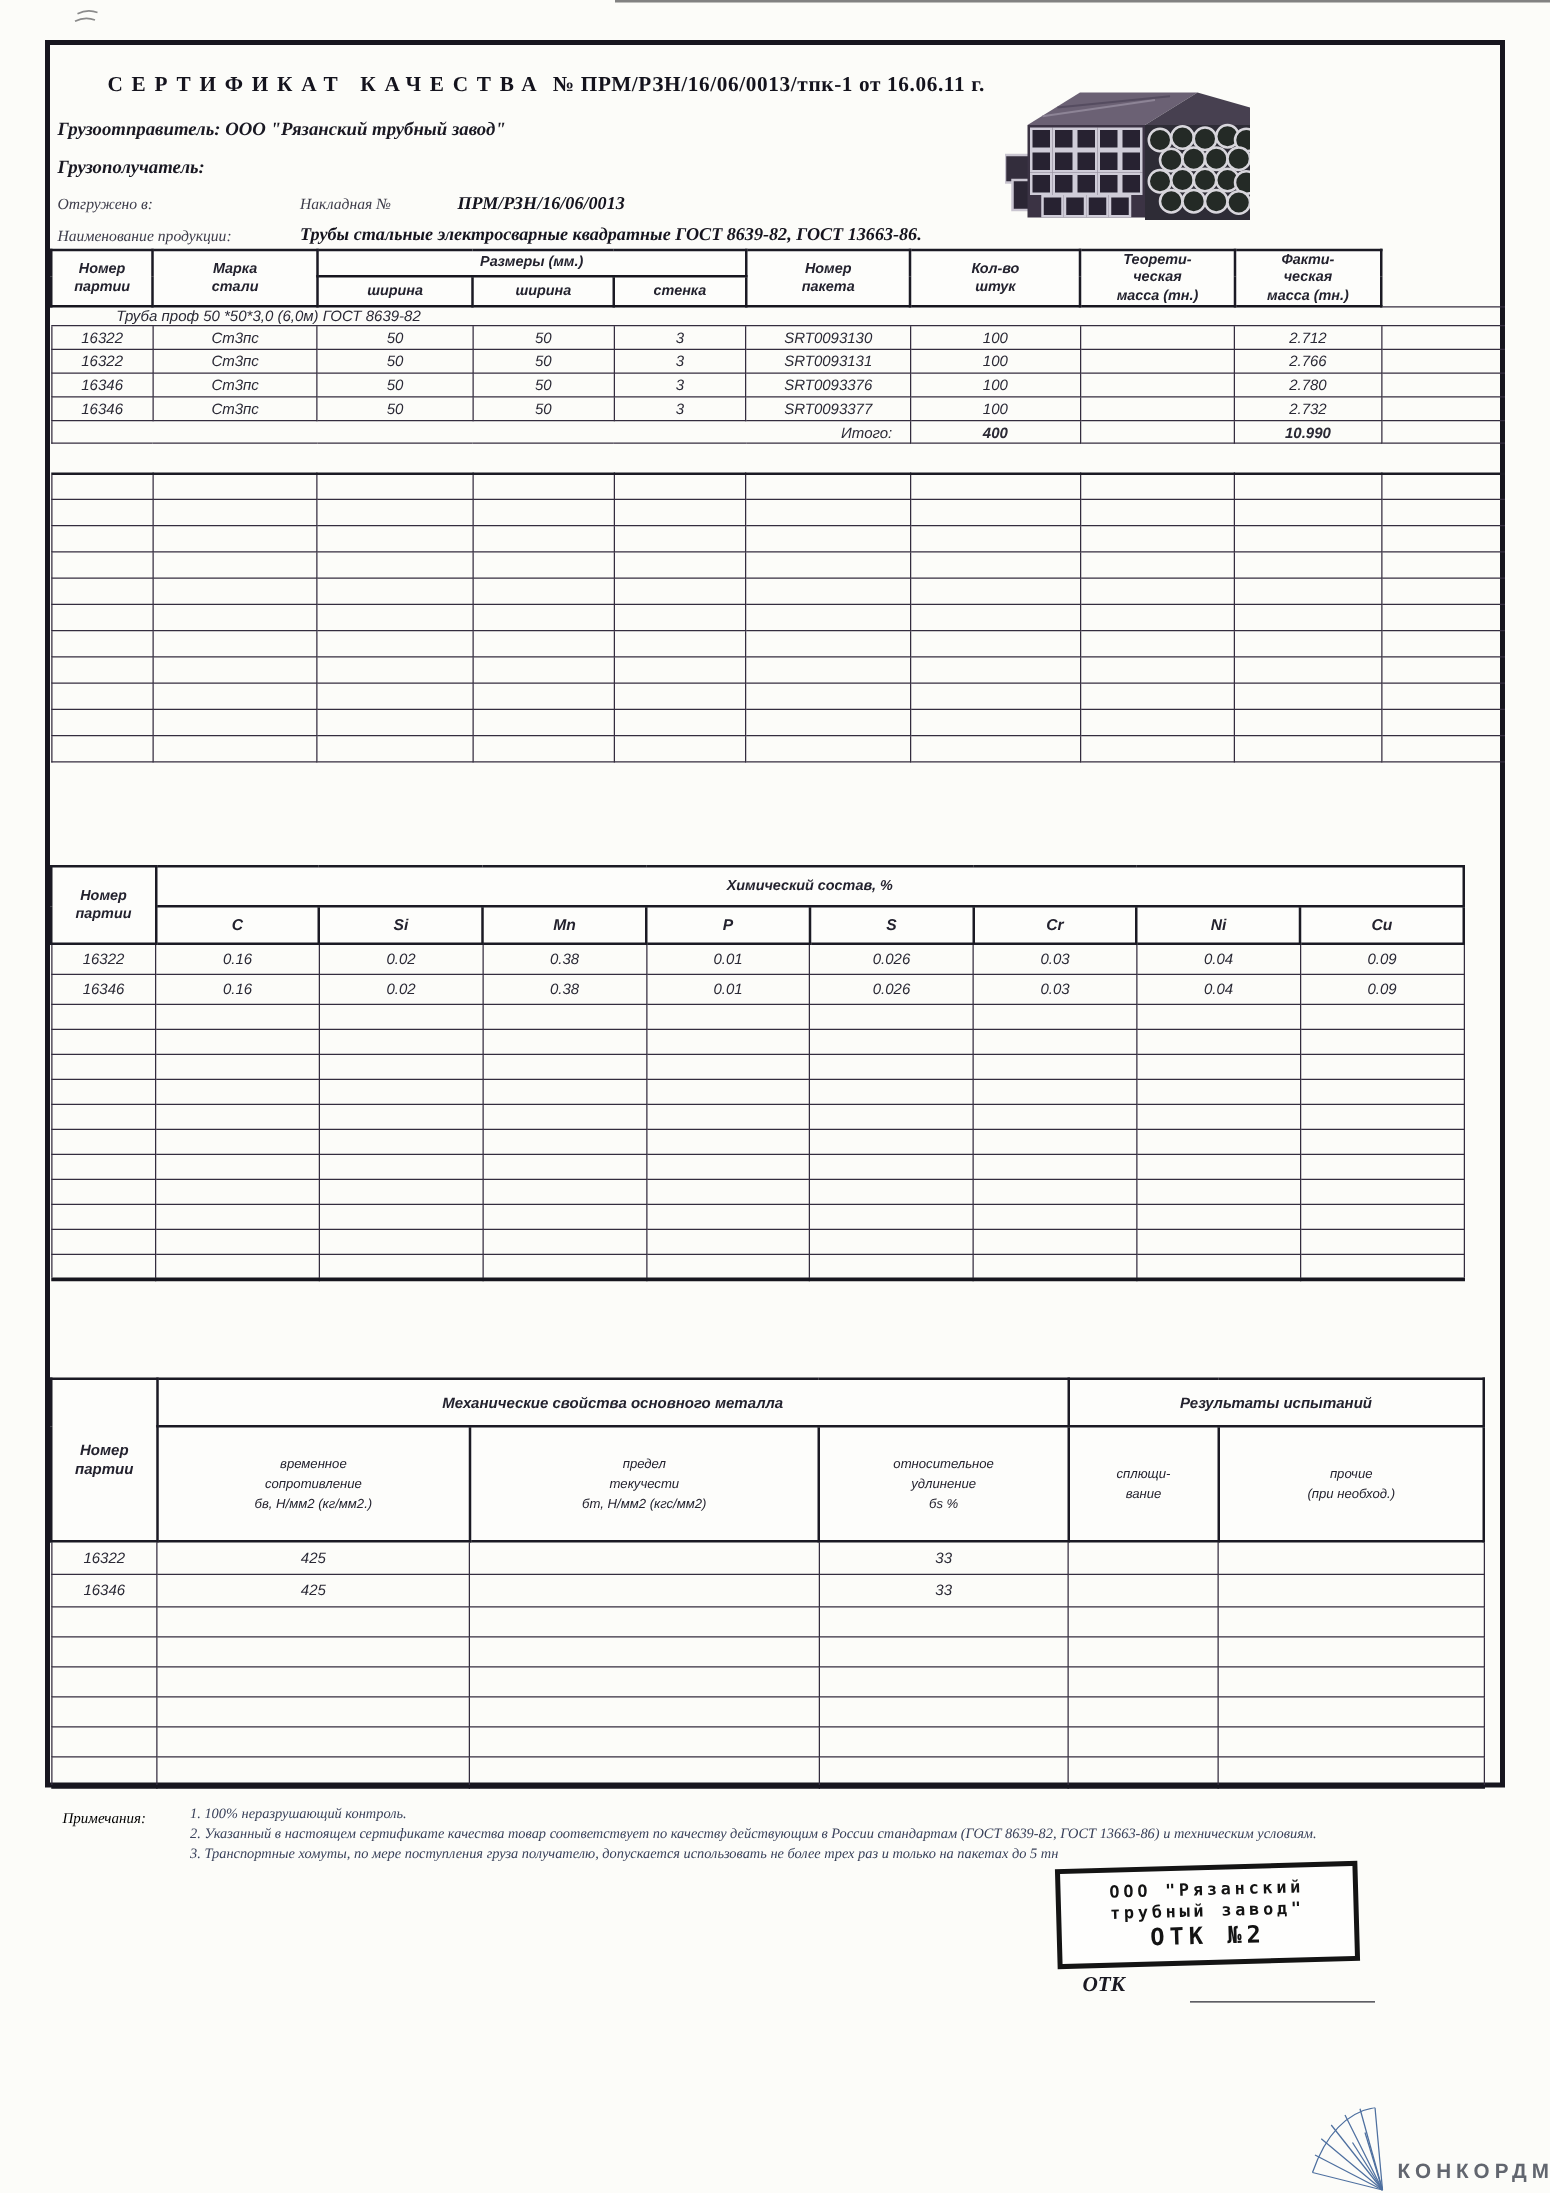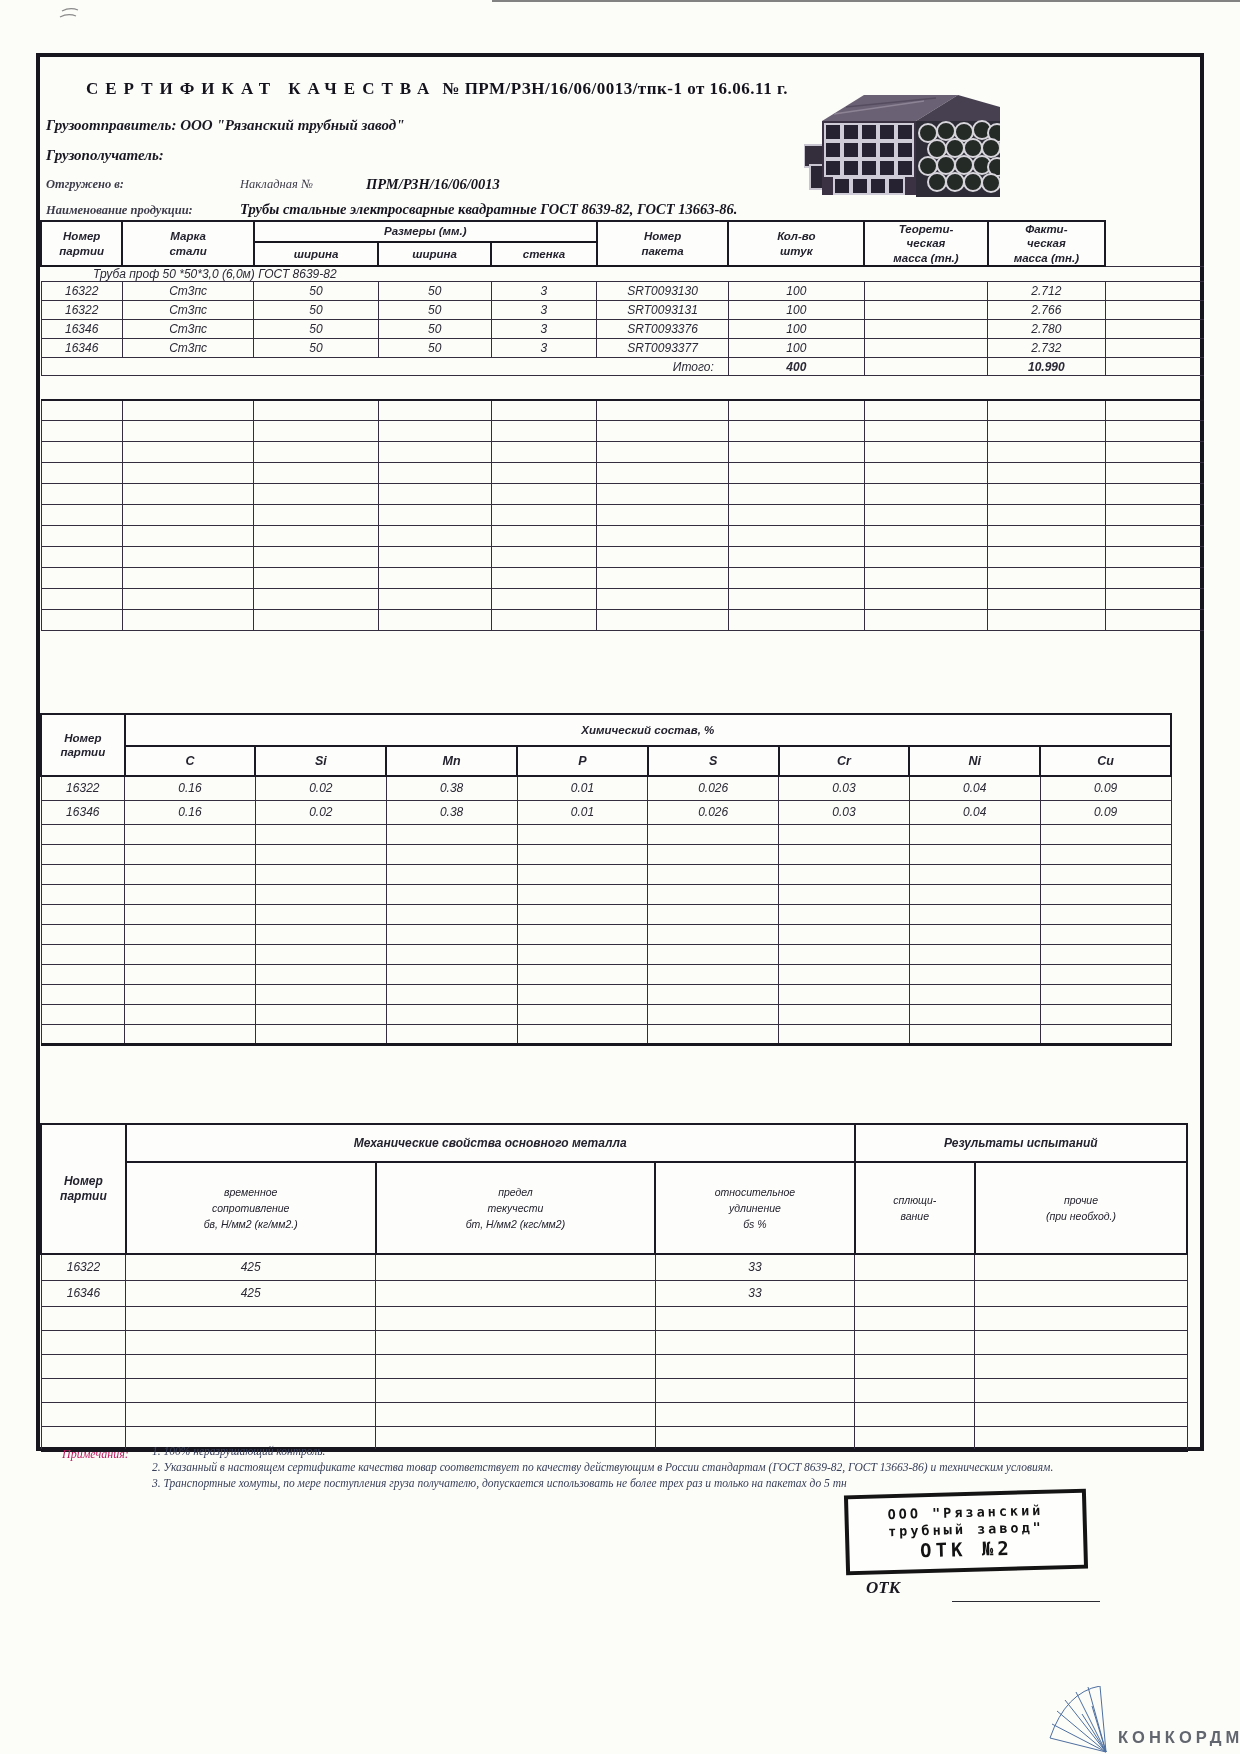--- a/index.html
+++ b/index.html
@@ -10,31 +10,31 @@
     font-family:"Liberation Sans", sans-serif;
     color:#1d1c26;
     overflow:hidden;
   }
   
   .scan-top-line { position:absolute; top:0; left:492px; width:748px; height:2px; background:#5a5a5a; opacity:.75; }
   .scribble { position:absolute; top:7px; left:58px; }
 
   
   .frame {
-    position:absolute; top:53px; left:36px;
+    position:absolute; top:32px; left:36px;
     width:1168px; height:1398px;
     border:4px solid #17161f;
     background:transparent;
   }
 
   
   .title { position:absolute; top:22px; left:46px; font-family:"Liberation Serif", serif; font-weight:bold; font-size:17px; color:#14131d; white-space:nowrap; }
   .title .spaced { letter-spacing:7px; }
   .title .num { letter-spacing:.5px; margin-left:6px; }
-  .fld { position:absolute; left:6px; white-space:nowrap; font-family:"Liberation Serif", serif;font-weight:bold; }
+  .fld { position:absolute; left:6px; white-space:nowrap; font-family:"Liberation Serif", serif; }
   .lbl-bold { font-style:italic; font-weight:bold; font-size:15px; color:#191822; }
   .lbl-light { font-style:italic; font-size:12.5px; color:#3c3b49; }
   .val-bold { font-style:italic; font-weight:bold; font-size:14.5px; color:#15141e; }
   .pos-abs { position:absolute; white-space:nowrap; font-family:"Liberation Serif", serif;font-style:italic; }
 
   
   .pipes { position:absolute; top:12px; left:764px; width:196px; height:130px; }
 
   
   table { border-collapse:collapse; table-layout:fixed; position:absolute; left:0; }
@@ -73,21 +73,21 @@
   
   .t3 { top:1066px; width:1148px; border-bottom:3px solid #17161f; }
   .t3 thead tr:first-child th { height:38px; font-size:12px;margin-left:46px; }
   .t3 thead tr:last-child th { height:92px; font-size:10.5px; font-weight:normal; line-height:1.55; }
   .t3 th[rowspan] { height:130px; font-size:11.5px; font-weight:bold; }
   .t3 tbody tr { height:26px; }
   .t3 tr.empty-row { height:24px; }
 
   
   .notes { position:absolute; top:1443px; left:50px; font-family:"Liberation Serif", serif; font-style:italic; color:#39415a; }
-  .notes .notes-label { position:absolute; top:4px; left:12px; font-size:12px; color:#be185d; }
+  .notes .notes-label { position:absolute; top:4px; left:0; font-size:12px; color:#000000; }
   .notes .items { position:absolute; top:0; left:102px; width:1060px; }
   .notes .items div { font-size:11.5px; line-height:16px; white-space:nowrap; }
 
   
   .stamp {
     position:absolute; top:1492px; left:845px; width:242px; height:80px;
     border:4px solid #141414; transform:rotate(-1.6deg);
     display:flex; flex-direction:column; align-items:center; justify-content:center;
     font-family:"DejaVu Sans Mono", monospace; font-weight:bold; color:#131313;
     background:rgba(255,255,255,.6);

